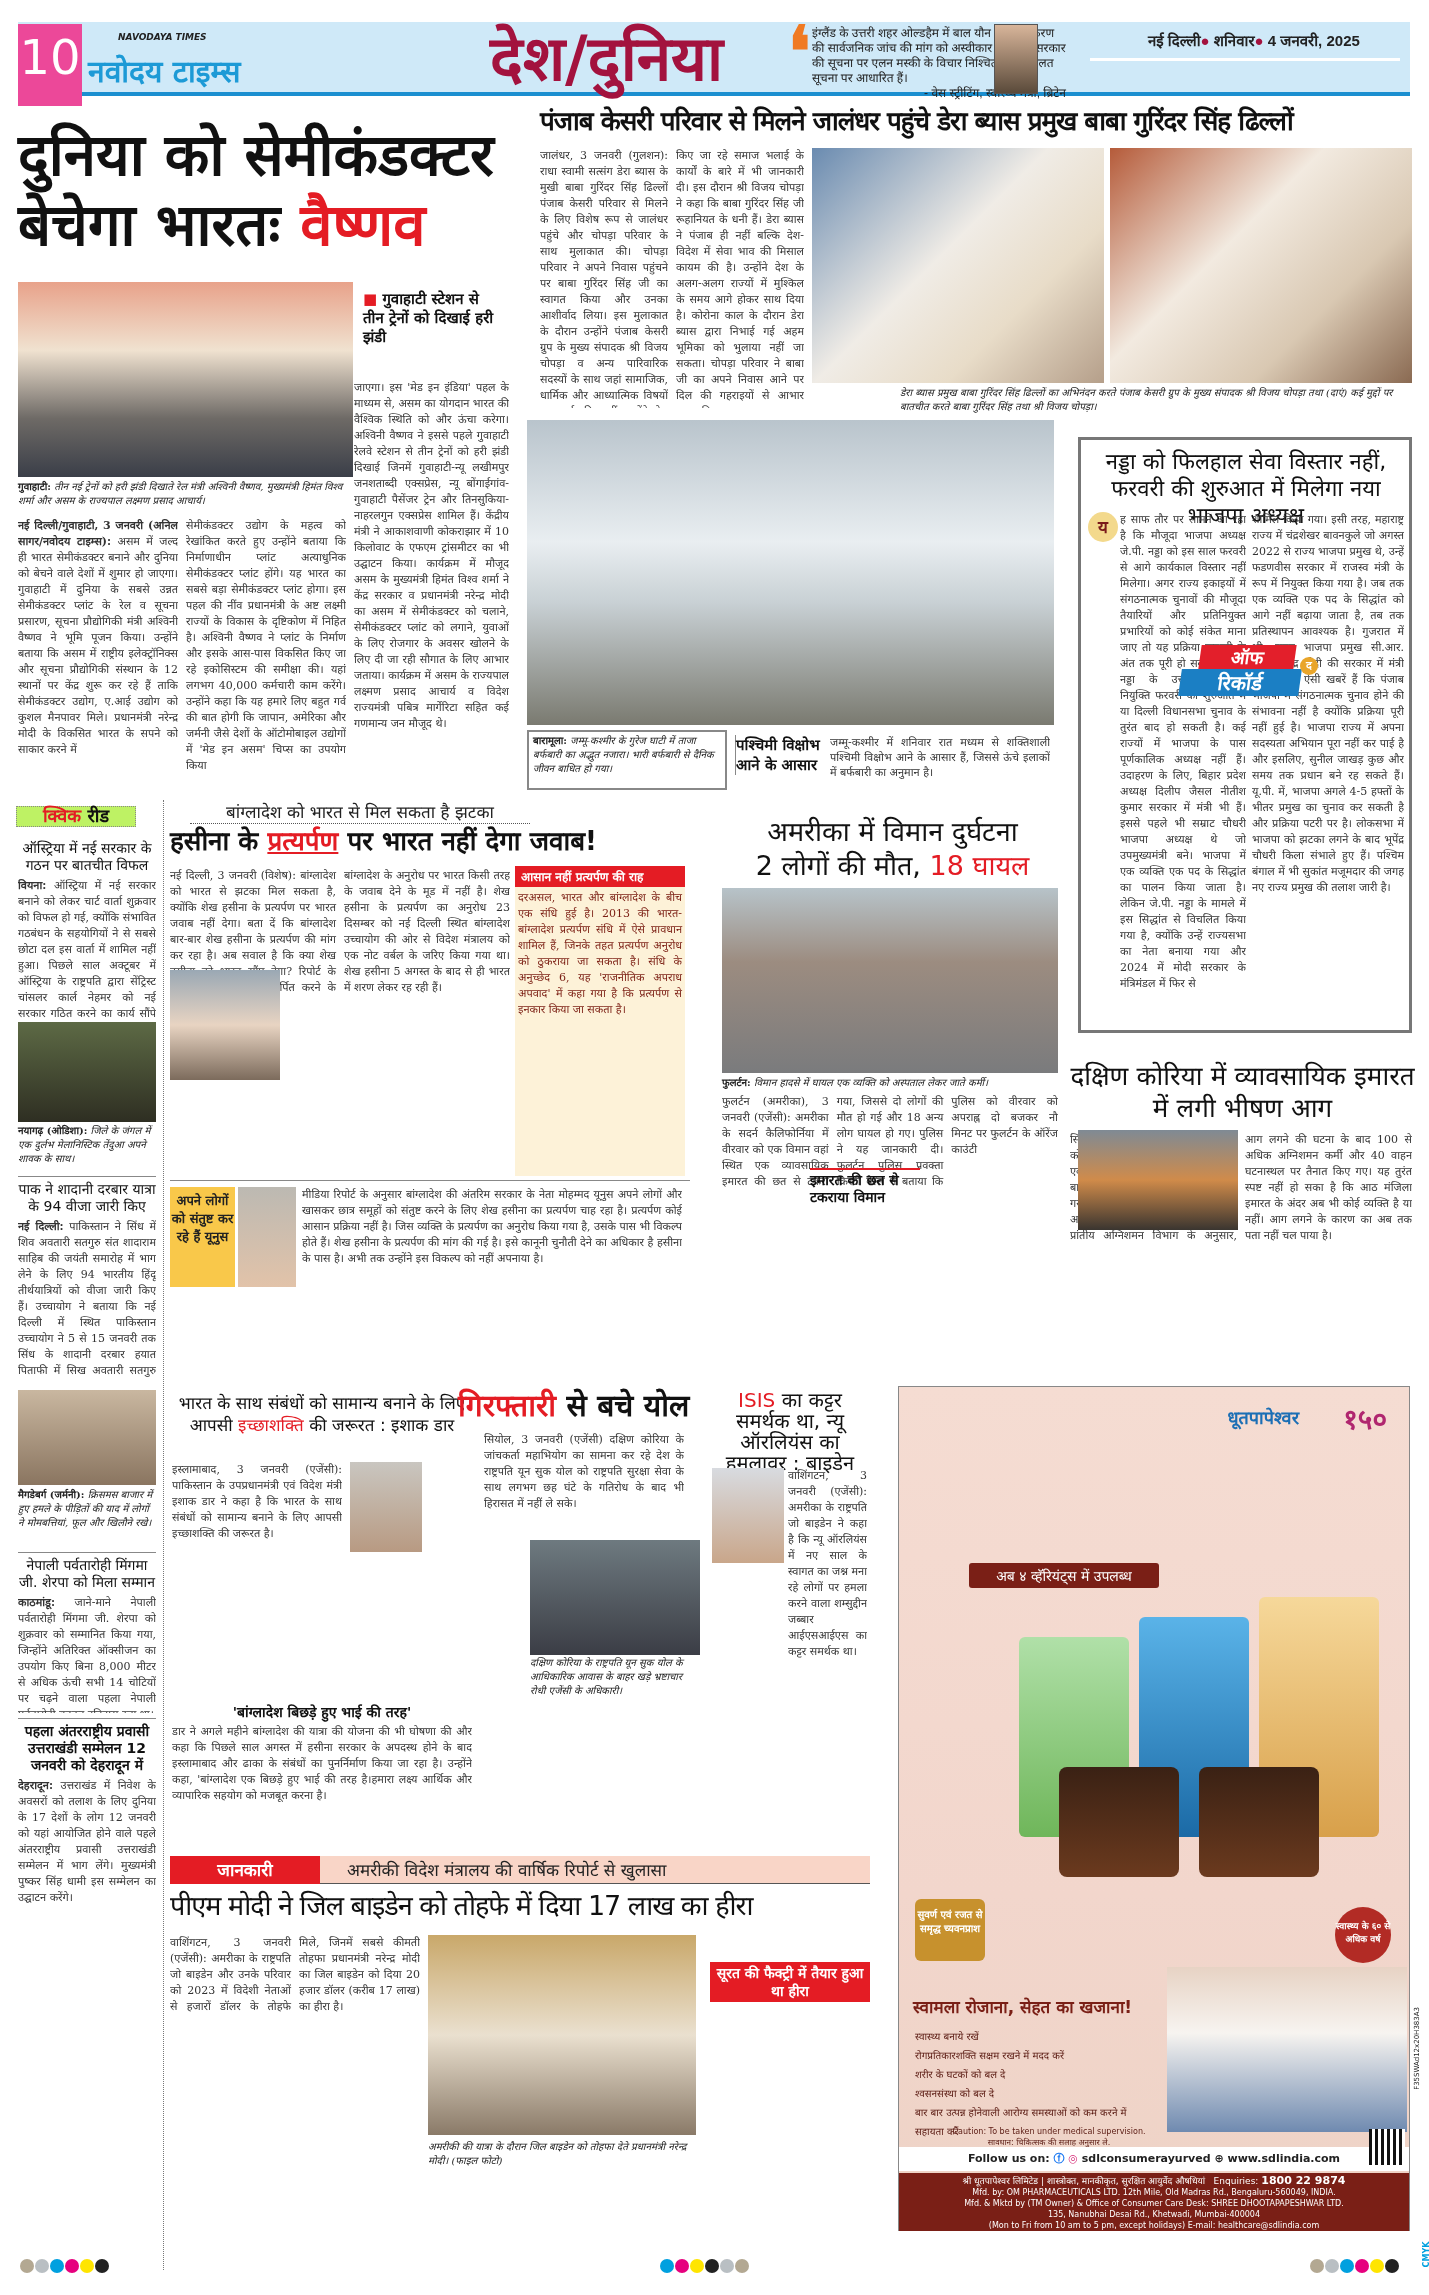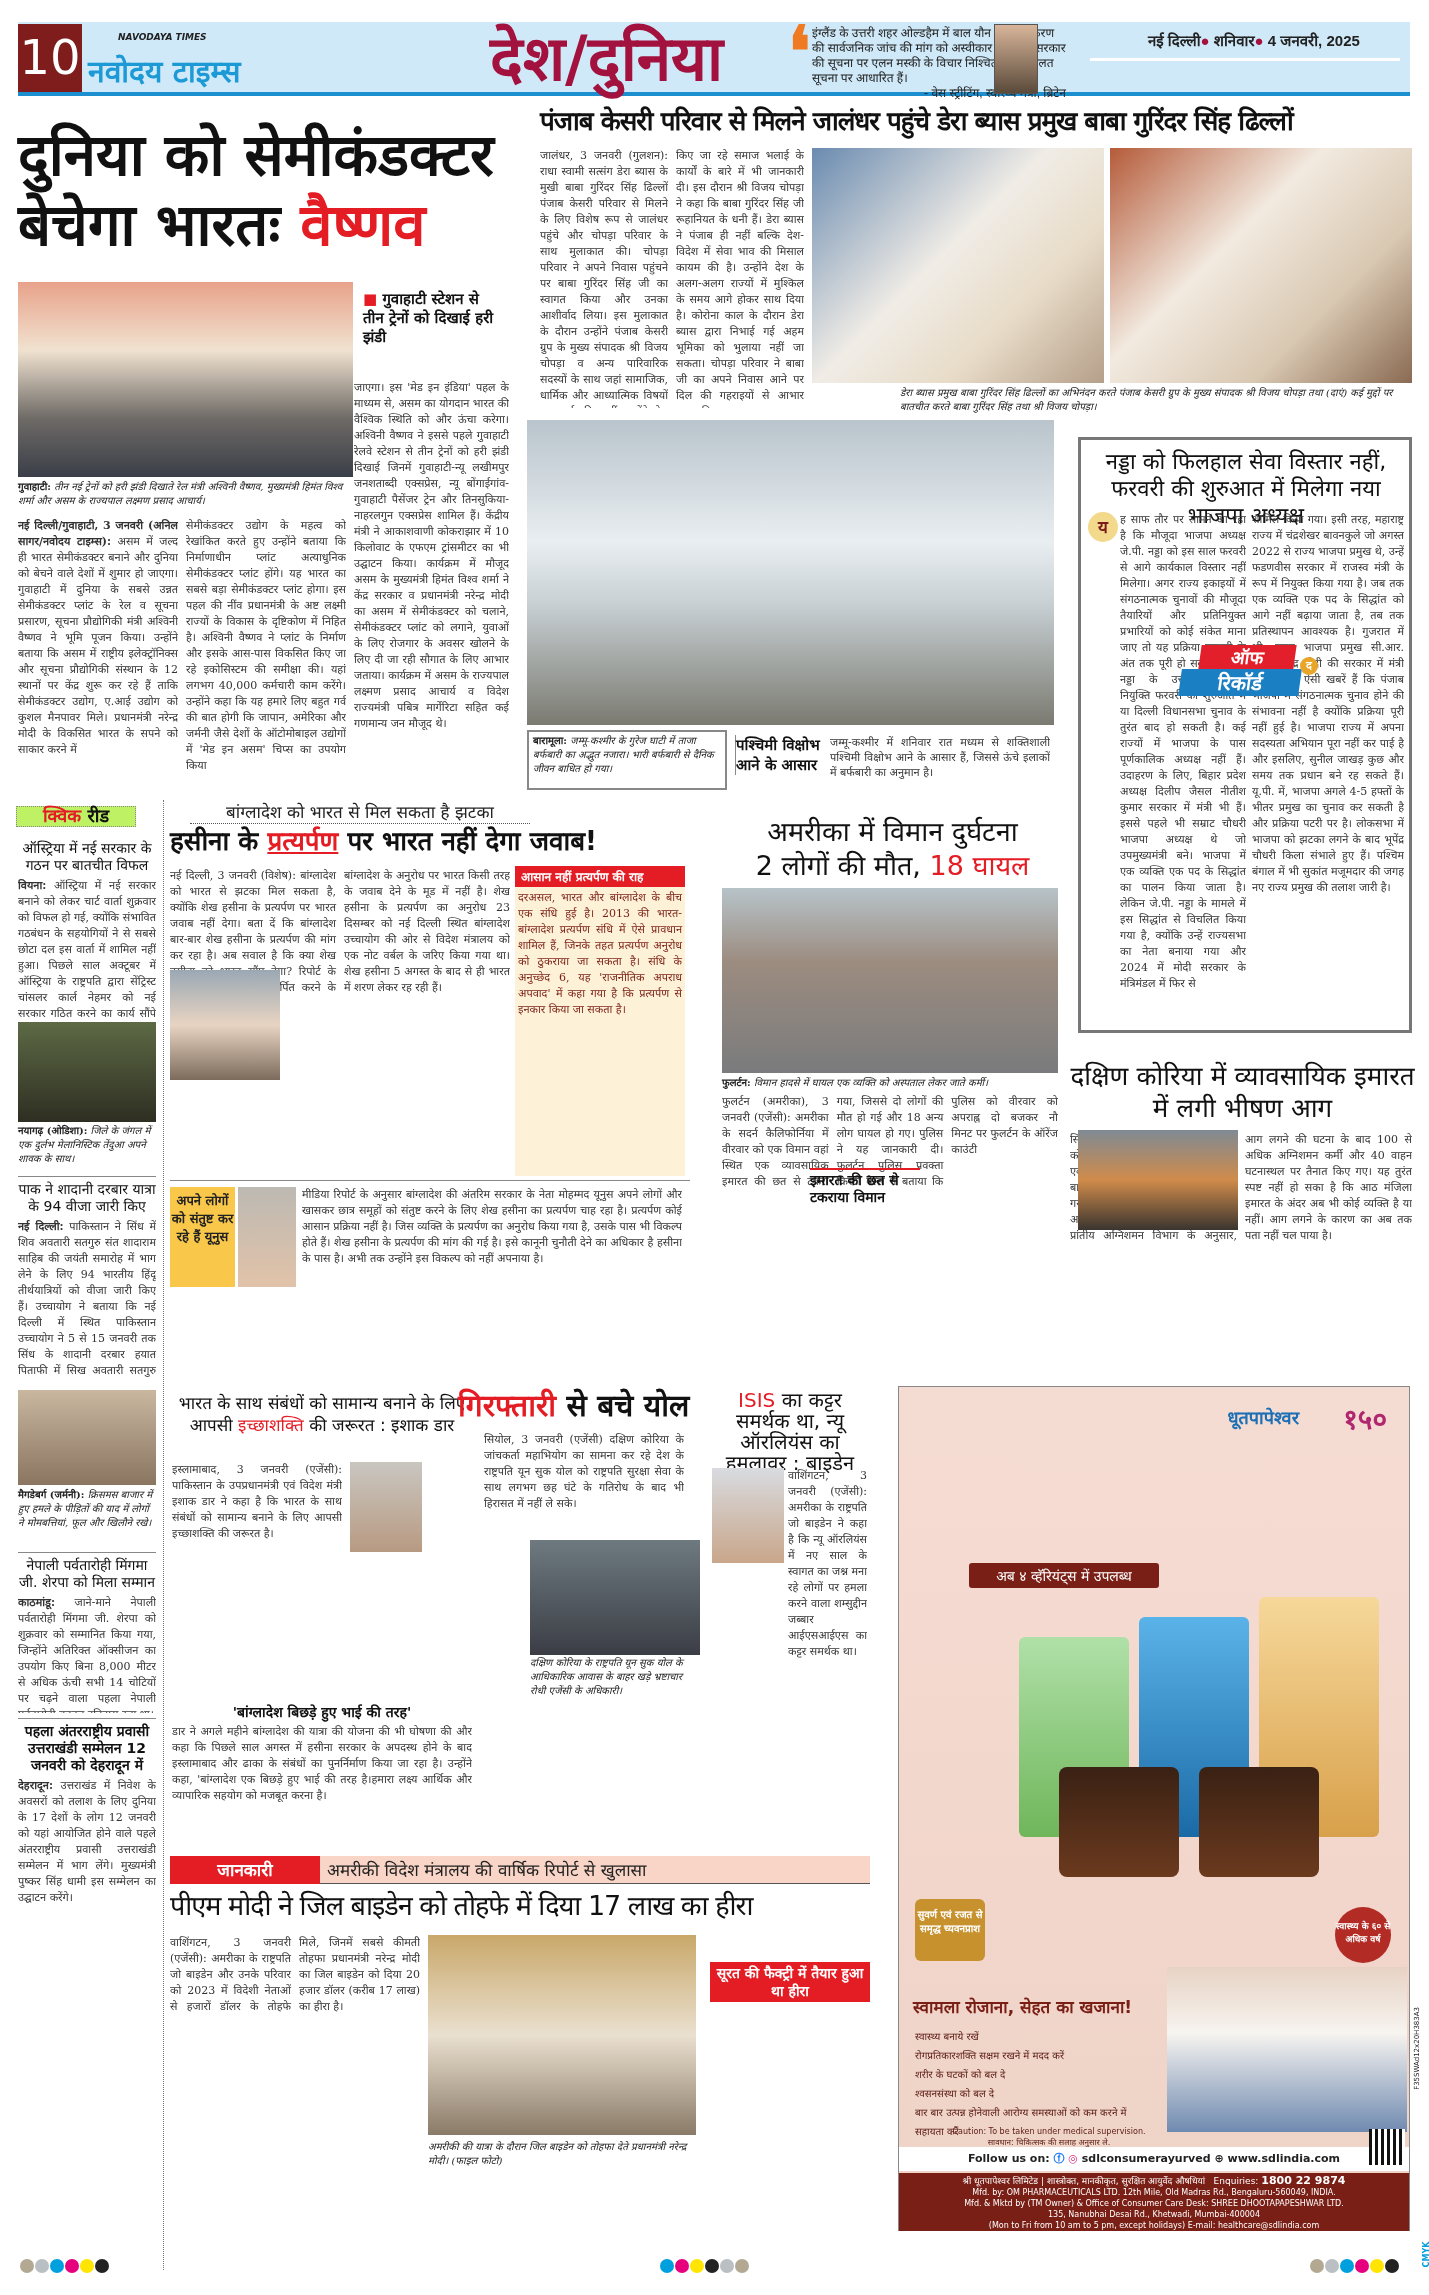--- a/index.html
+++ b/index.html
@@ -1,19 +1,19 @@
 <!DOCTYPE html>
 <html><head>
 <meta charset="utf-8">
 <style>
 *{box-sizing:border-box;margin:0;padding:0}
 body{width:1429px;height:2295px;background:#fff;font-family:"DejaVu Serif",serif;color:#222;position:relative;overflow:hidden}
 .abs{position:absolute}
 .hdr{left:18px;top:22px;width:1392px;height:74px;background:#cfe9f8;border-bottom:4px solid #1b8fd0}
-.pg{left:18px;top:24px;width:64px;height:68px;background:#7f1d1d;color:#fff;font:400 48px "DejaVu Sans",sans-serif;text-align:center;line-height:66px}
+.pg{left:18px;top:24px;width:64px;height:82px;background:#ec4899;color:#fff;font:400 48px "DejaVu Sans",sans-serif;text-align:center;line-height:66px}
 .brand{left:88px;top:50px;color:#1d9ad6;font:700 30px "DejaVu Sans",sans-serif}
 .brand-en{left:118px;top:32px;font:italic 700 9px "DejaVu Sans",sans-serif;color:#222}
 .section{left:490px;top:22px;color:#a3123e;font:700 62px "DejaVu Sans",sans-serif;line-height:74px}
 .quote{left:790px;top:26px;width:276px;font:12px "Liberation Sans Narrow","Liberation Sans",sans-serif;line-height:15px;color:#222}
 .qmark{left:788px;top:22px;color:#f07a22;font:700 70px "DejaVu Serif",serif;line-height:60px}
 .qphoto{left:994px;top:24px;width:44px;height:70px;background:linear-gradient(#d8b59a,#5a4a3a);border:1px solid #555}
 .dateline{left:1148px;top:30px;font:700 15px "Liberation Sans",sans-serif;color:#222}
 .dateline .dot{color:#a3123e}
 .dl-under{left:1090px;top:58px;width:310px;height:3px;background:#fff}
 .hl{font-family:"DejaVu Sans",sans-serif;font-weight:700;color:#111;line-height:1.05}
@@ -152,21 +152,21 @@
 <div class="abs cap" style="left:530px;top:1656px;width:170px">दक्षिण कोरिया के राष्ट्रपति यून सुक योल के आधिकारिक आवास के बाहर खड़े भ्रष्टाचार रोधी एजेंसी के अधिकारी।</div>
 
 <div class="abs hl" style="left:710px;top:1390px;width:160px;font-size:20px;font-weight:400;text-align:center">
   <span class="red">ISIS</span> <span>का कट्टर समर्थक था, न्यू ऑरलियंस का हमलावर : बाइडेन</span>
 </div>
 <div class="abs photo" style="left:712px;top:1468px;width:72px;height:95px;background:linear-gradient(#d8dbe0,#c9a68a)"></div>
 <div class="abs col" style="left:712px;top:1468px;width:155px;height:375px;padding-left:76px">वाशिंगटन, 3 जनवरी (एजेंसी): अमरीका के राष्ट्रपति जो बाइडेन ने कहा है कि न्यू ऑरलियंस में नए साल के स्वागत का जश्न मना रहे लोगों पर हमला करने वाला शम्सुद्दीन जब्बार आईएसआईएस का कट्टर समर्थक था।</div>
 
 <div class="abs" style="left:170px;top:1856px;width:700px;height:28px;background:#f9d5c7;border-bottom:1px solid #555">
   <span class="tag" style="display:inline-block;width:150px;height:28px;line-height:24px;text-align:center;font-size:17px">जानकारी</span>
-  <span style="font:17px 'DejaVu Sans',sans-serif;margin-left:2px">अमरीकी विदेश मंत्रालय की वार्षिक रिपोर्ट से खुलासा</span>
+  <span style="font:17px 'DejaVu Sans',sans-serif;margin-left:22px">अमरीकी विदेश मंत्रालय की वार्षिक रिपोर्ट से खुलासा</span>
 </div>
 <div class="abs hl" style="left:170px;top:1892px;width:700px;font-size:27px;font-weight:400;white-space:nowrap;letter-spacing:-1px">पीएम मोदी ने जिल बाइडेन को तोहफे में दिया 17 लाख का हीरा</div>
 <div class="abs col" style="left:170px;top:1935px;width:250px;height:330px;column-count:2;column-gap:8px">वाशिंगटन, 3 जनवरी (एजेंसी): अमरीका के राष्ट्रपति जो बाइडेन और उनके परिवार को 2023 में विदेशी नेताओं से हजारों डॉलर के तोहफे मिले, जिनमें सबसे कीमती तोहफा प्रधानमंत्री नरेन्द्र मोदी का जिल बाइडेन को दिया 20 हजार डॉलर (करीब 17 लाख) का हीरा है।</div>
 <div class="abs photo" style="left:428px;top:1935px;width:268px;height:200px;background:linear-gradient(#c9a86a,#eae0cf 50%,#8a7a68)"></div>
 <div class="abs cap" style="left:428px;top:2140px;width:268px">अमरीकी की यात्रा के दौरान जिल बाइडेन को तोहफा देते प्रधानमंत्री नरेन्द्र मोदी। (फाइल फोटो)</div>
 <div class="abs" style="left:710px;top:1962px;width:160px">
   <div class="tag" style="text-align:center;font-size:14px;line-height:18px">सूरत की फैक्ट्री में तैयार हुआ था हीरा</div>
 </div>
 
 <div class="abs ad" style="left:898px;top:1386px;width:512px;height:845px;border:1px solid #888">

